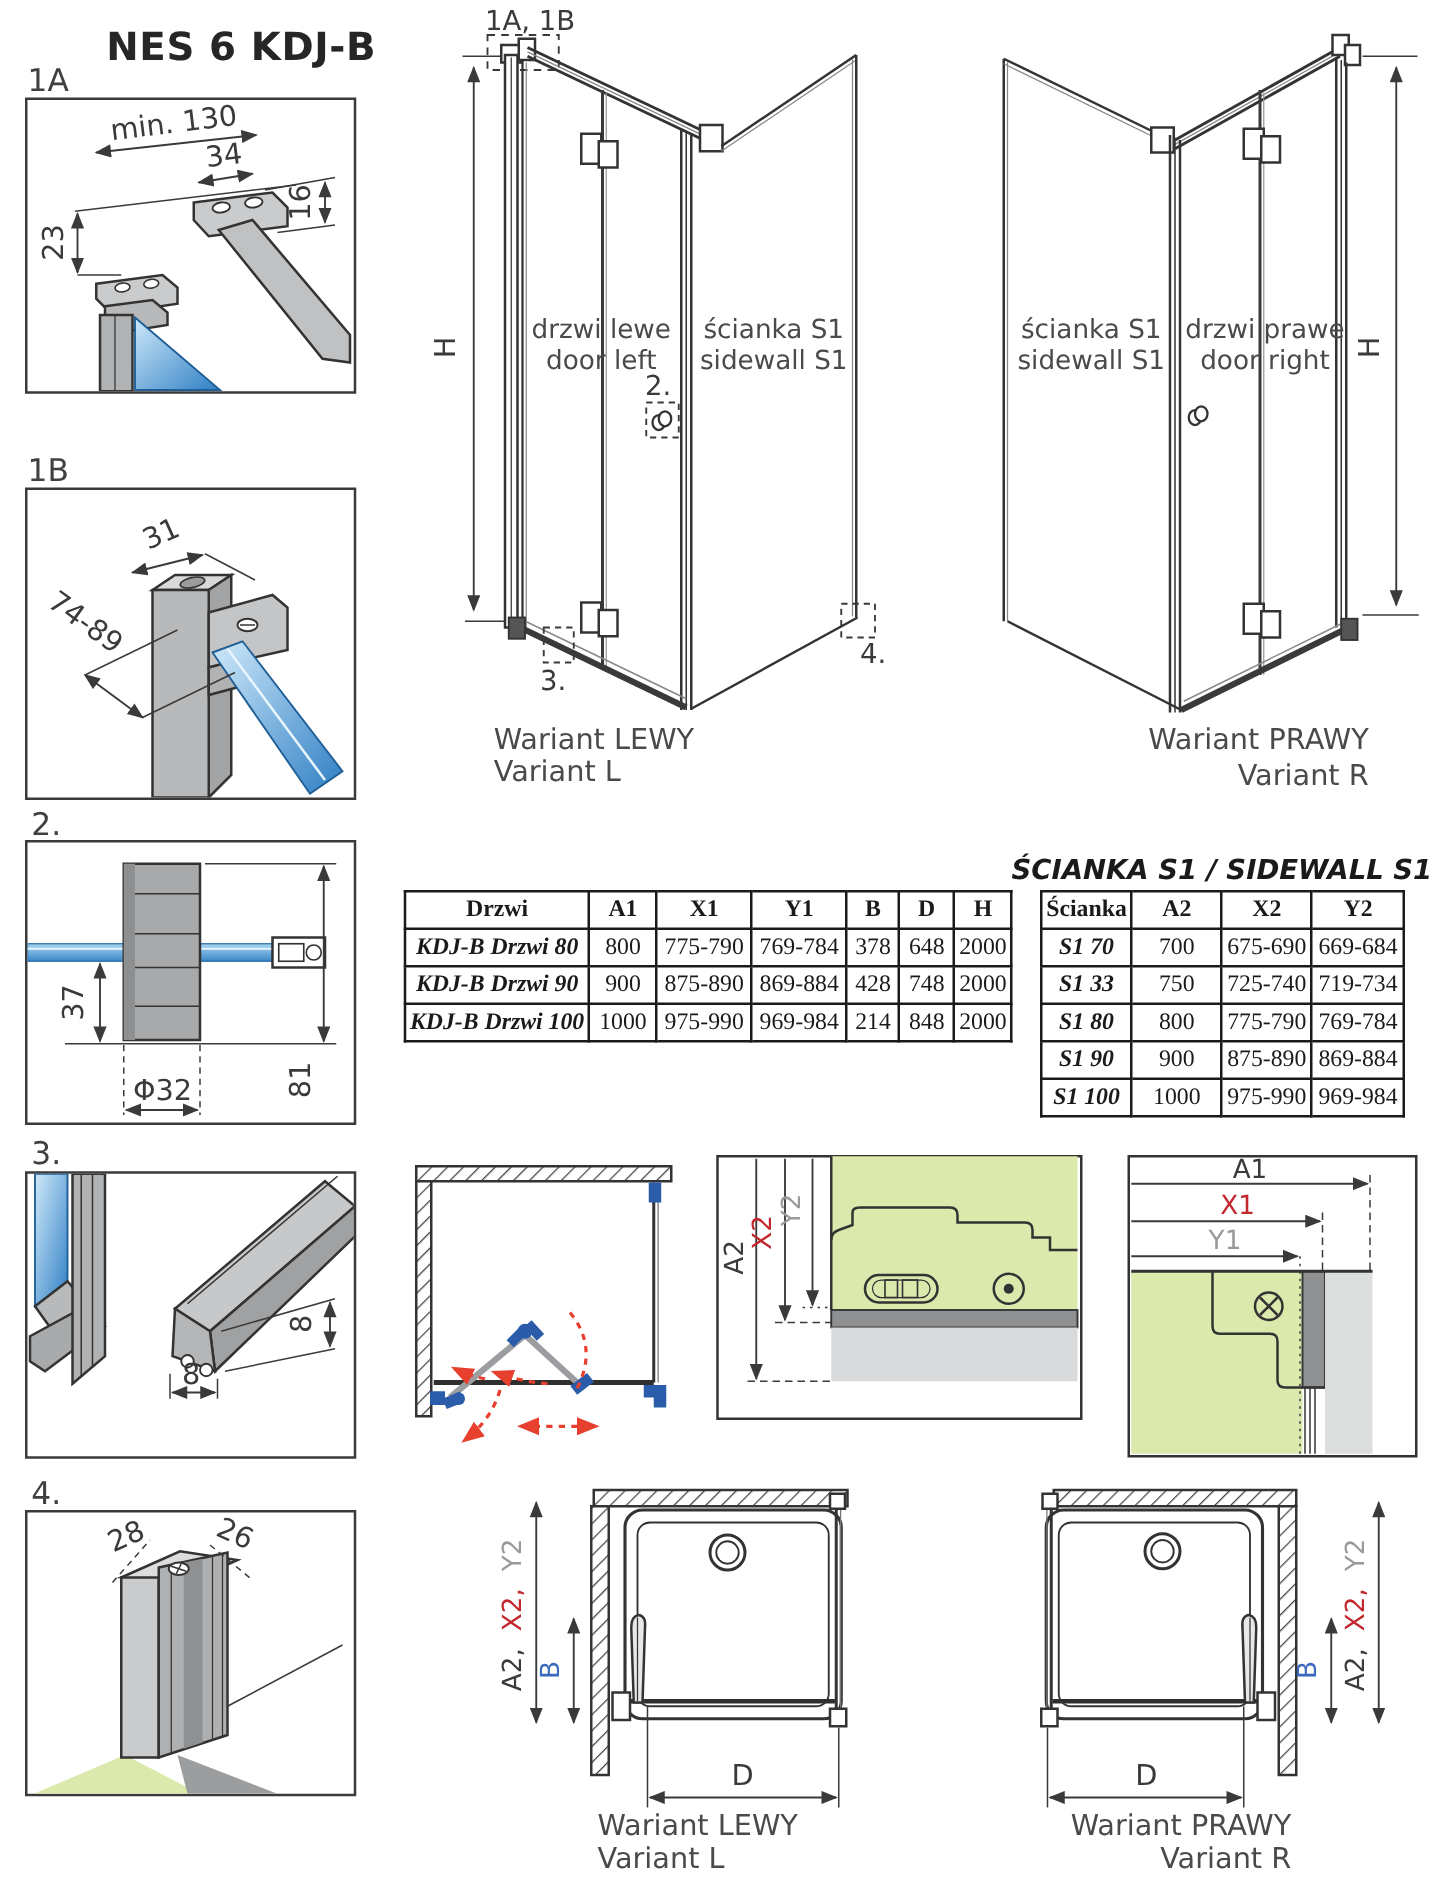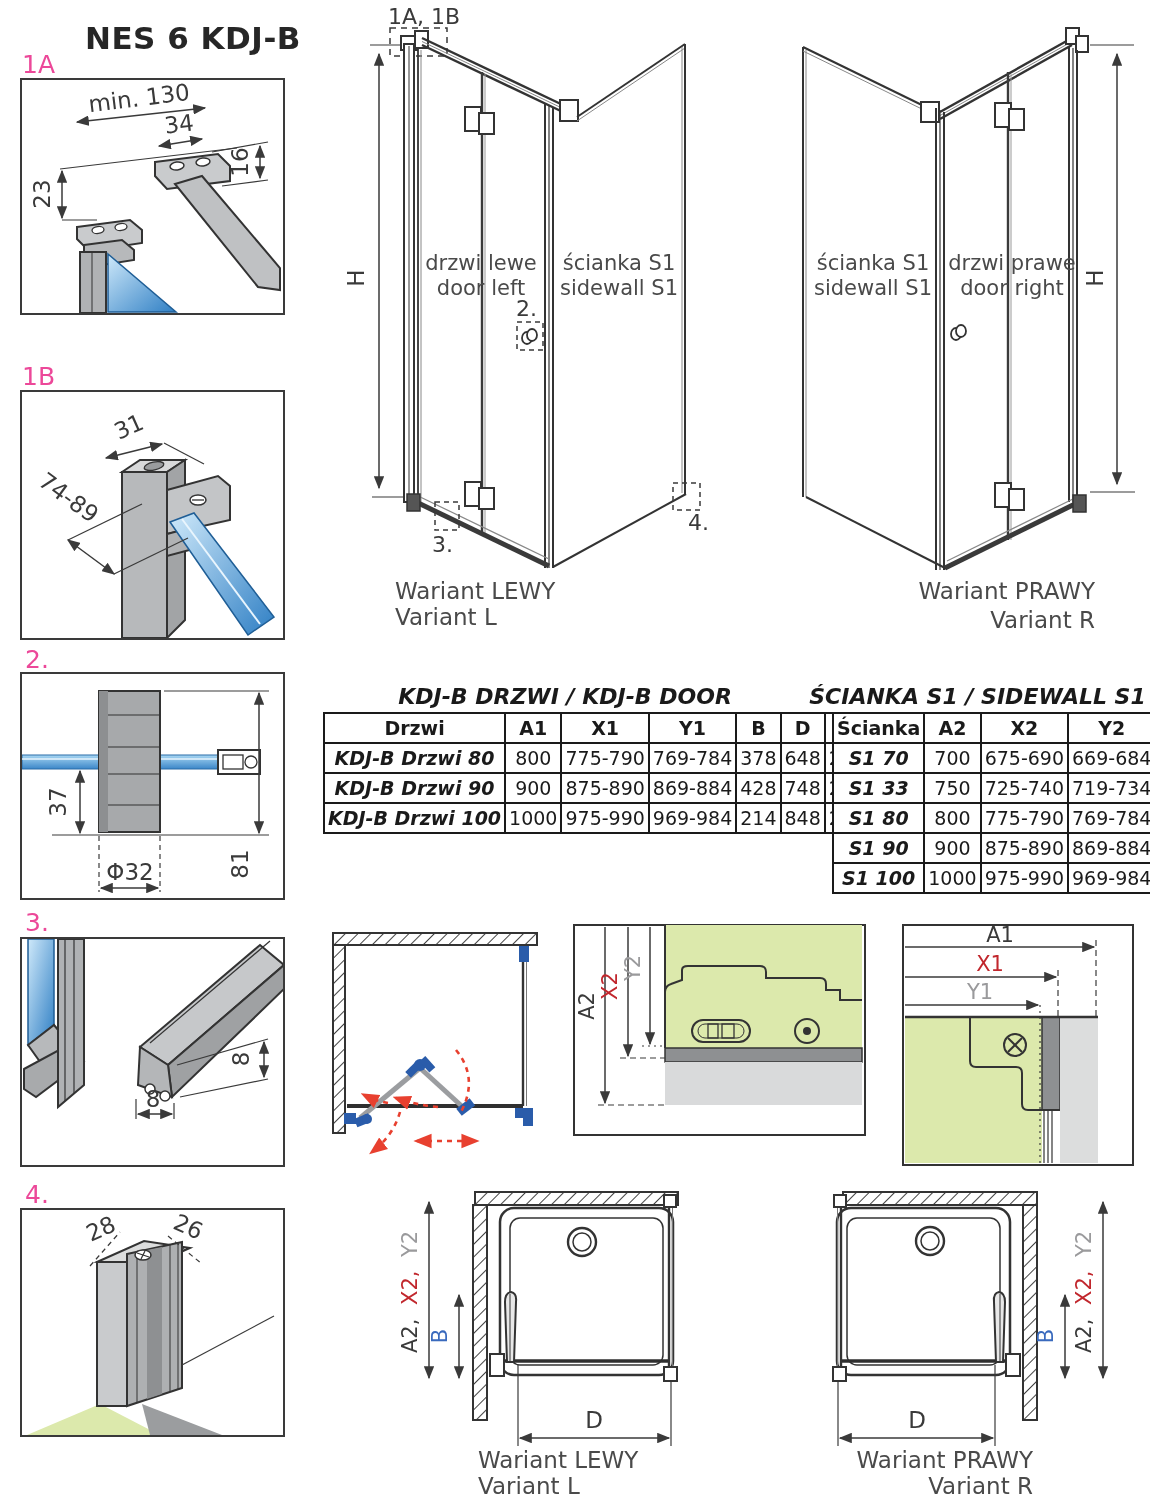--- a/index.html
+++ b/index.html
@@ -1,31 +1,31 @@
 <!DOCTYPE html>
 <html><head>
 <meta charset="utf-8">
 <style>
   html,body{margin:0;padding:0;background:#fff;}
   #canvas{position:relative;width:1150px;height:1512px;background:#fff;overflow:hidden;
           font-family:"DejaVu Sans",sans-serif;color:#2f2f2f;}
   .abs{position:absolute;}
   #page-title{left:85px;top:20px;font-size:31px;font-weight:bold;letter-spacing:.5px;color:#262626;}
-  .dlabel{font-size:25px;color:#ec4899;}
+  .dlabel{font-size:25px;color:#404040;}
   .dbox{border:2px solid #3a3a3a;background:#fff;}
   svg text{font-family:"DejaVu Sans",sans-serif;fill:#3a3a3a;}
   .dim{font-size:23px;}
   .dim-sm{font-size:21px;}
   .lbl{font-size:21px;fill:#4a4a4a;}
   .cap{font-size:23px;fill:#4a4a4a;}
   .mark{font-size:22px;fill:#3a3a3a;}
   .c-red{color:#c1272d;} .c-gray{color:#9a9a9c;} .c-blue{color:#3a6abd;} .c-purple{color:#5b4fa0;}
   .f-red{fill:#c1272d;} .f-gray{fill:#9a9a9c;} .f-blue{fill:#3a6abd;}
   .ttitle{font-size:22px;font-weight:bold;font-style:italic;color:#1a1a1a;text-align:center;}
-  table.spec{border-collapse:collapse;background:#fff;}
+  table.spec{border-collapse:collapse;background:#fff;font-family:Liberation Serif, serif;}
   table.spec th,table.spec td{border:2px solid #1a1a1a;text-align:center;padding:0 3px;
      font-size:19px;color:#1a1a1a;height:28px;white-space:nowrap;}
   table.spec th{font-weight:bold;}
   td.rname{font-weight:bold;font-style:italic;font-size:18px;margin-top:32px;}
   .thin{stroke:#3a3a3a;stroke-width:1.2;fill:none;}
   .dimln{stroke:#3a3a3a;stroke-width:1.5;fill:none;}
 </style>
 </head>
 <body>
 
@@ -296,21 +296,20 @@
 
   <text class="lbl" text-anchor="middle" x="83" y="270">ścianka S1</text>
   <text class="lbl" text-anchor="middle" x="83" y="295">sidewall S1</text>
   <text class="lbl" text-anchor="middle" x="222" y="270">drzwi prawe</text>
   <text class="lbl" text-anchor="middle" x="222" y="295">door right</text>
 
   <text class="cap" text-anchor="end" x="305" y="599">Wariant PRAWY</text>
   <text class="cap" text-anchor="end" x="305" y="628">Variant R</text>
 </svg>
 
-<div class="abs ttitle" style="left:323px;top:684px;width:484px">KDJ-B  DRZWI / KDJ-B DOOR</div>
 <table class="spec abs" style="left:323px;top:712px">
   <colgroup>
         <col style="width:142px">
         <col style="width:54px">
         <col style="width:76px">
         <col style="width:76px">
         <col style="width:42px">
         <col style="width:44px">
         <col style="width:45px">
       </colgroup>

